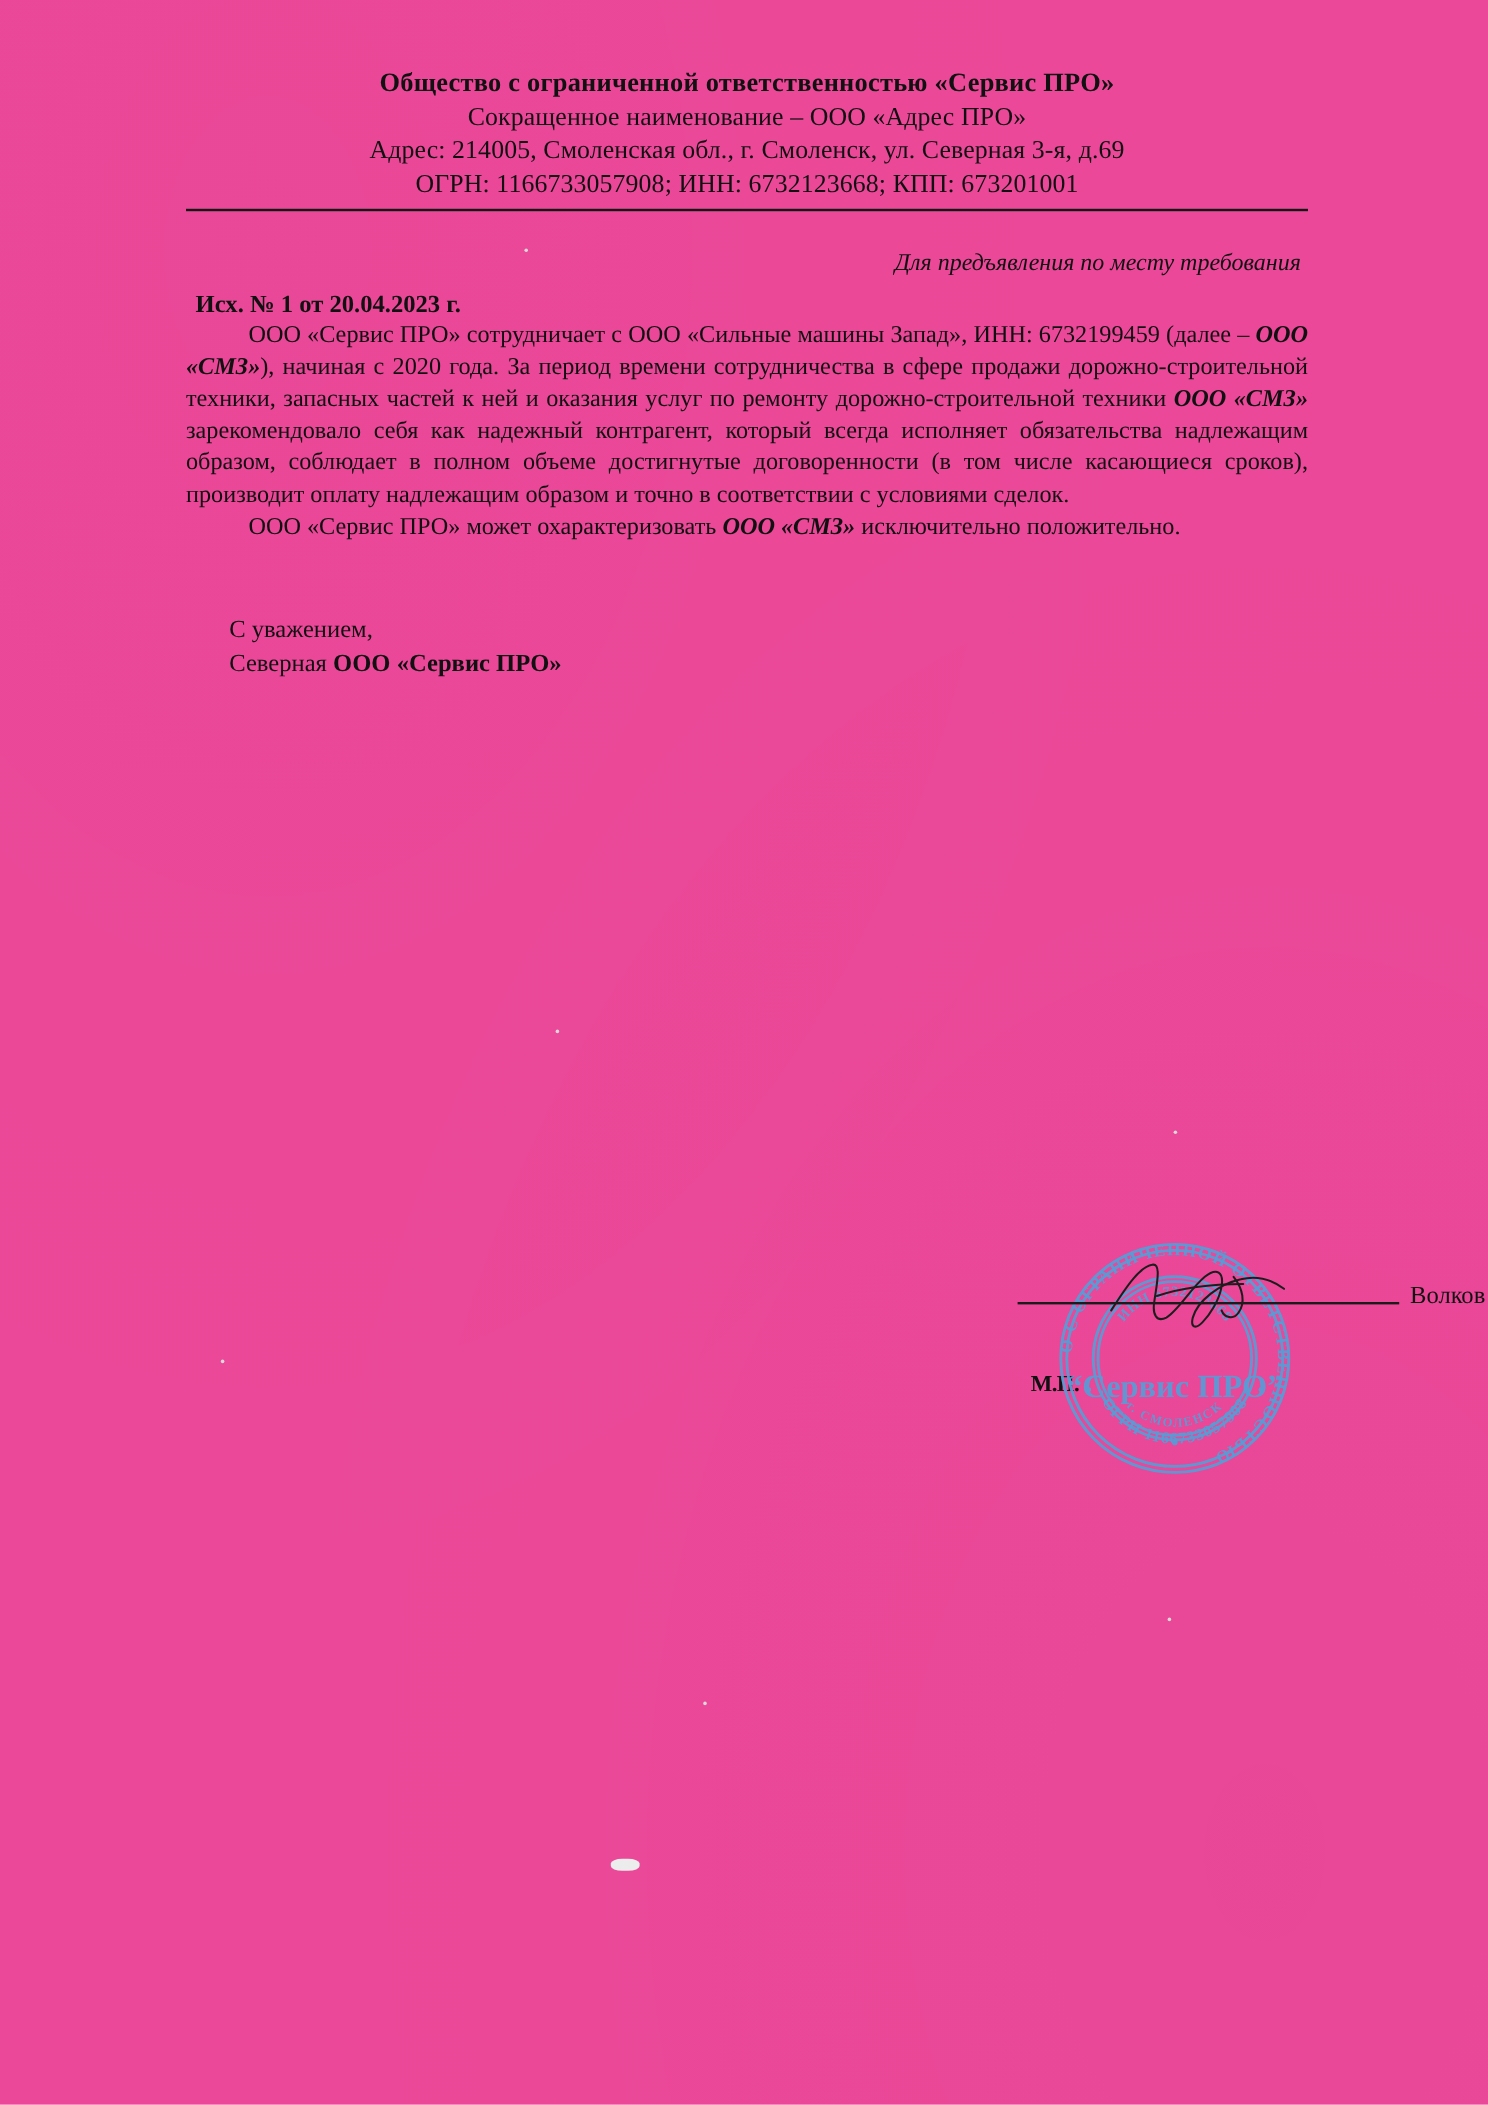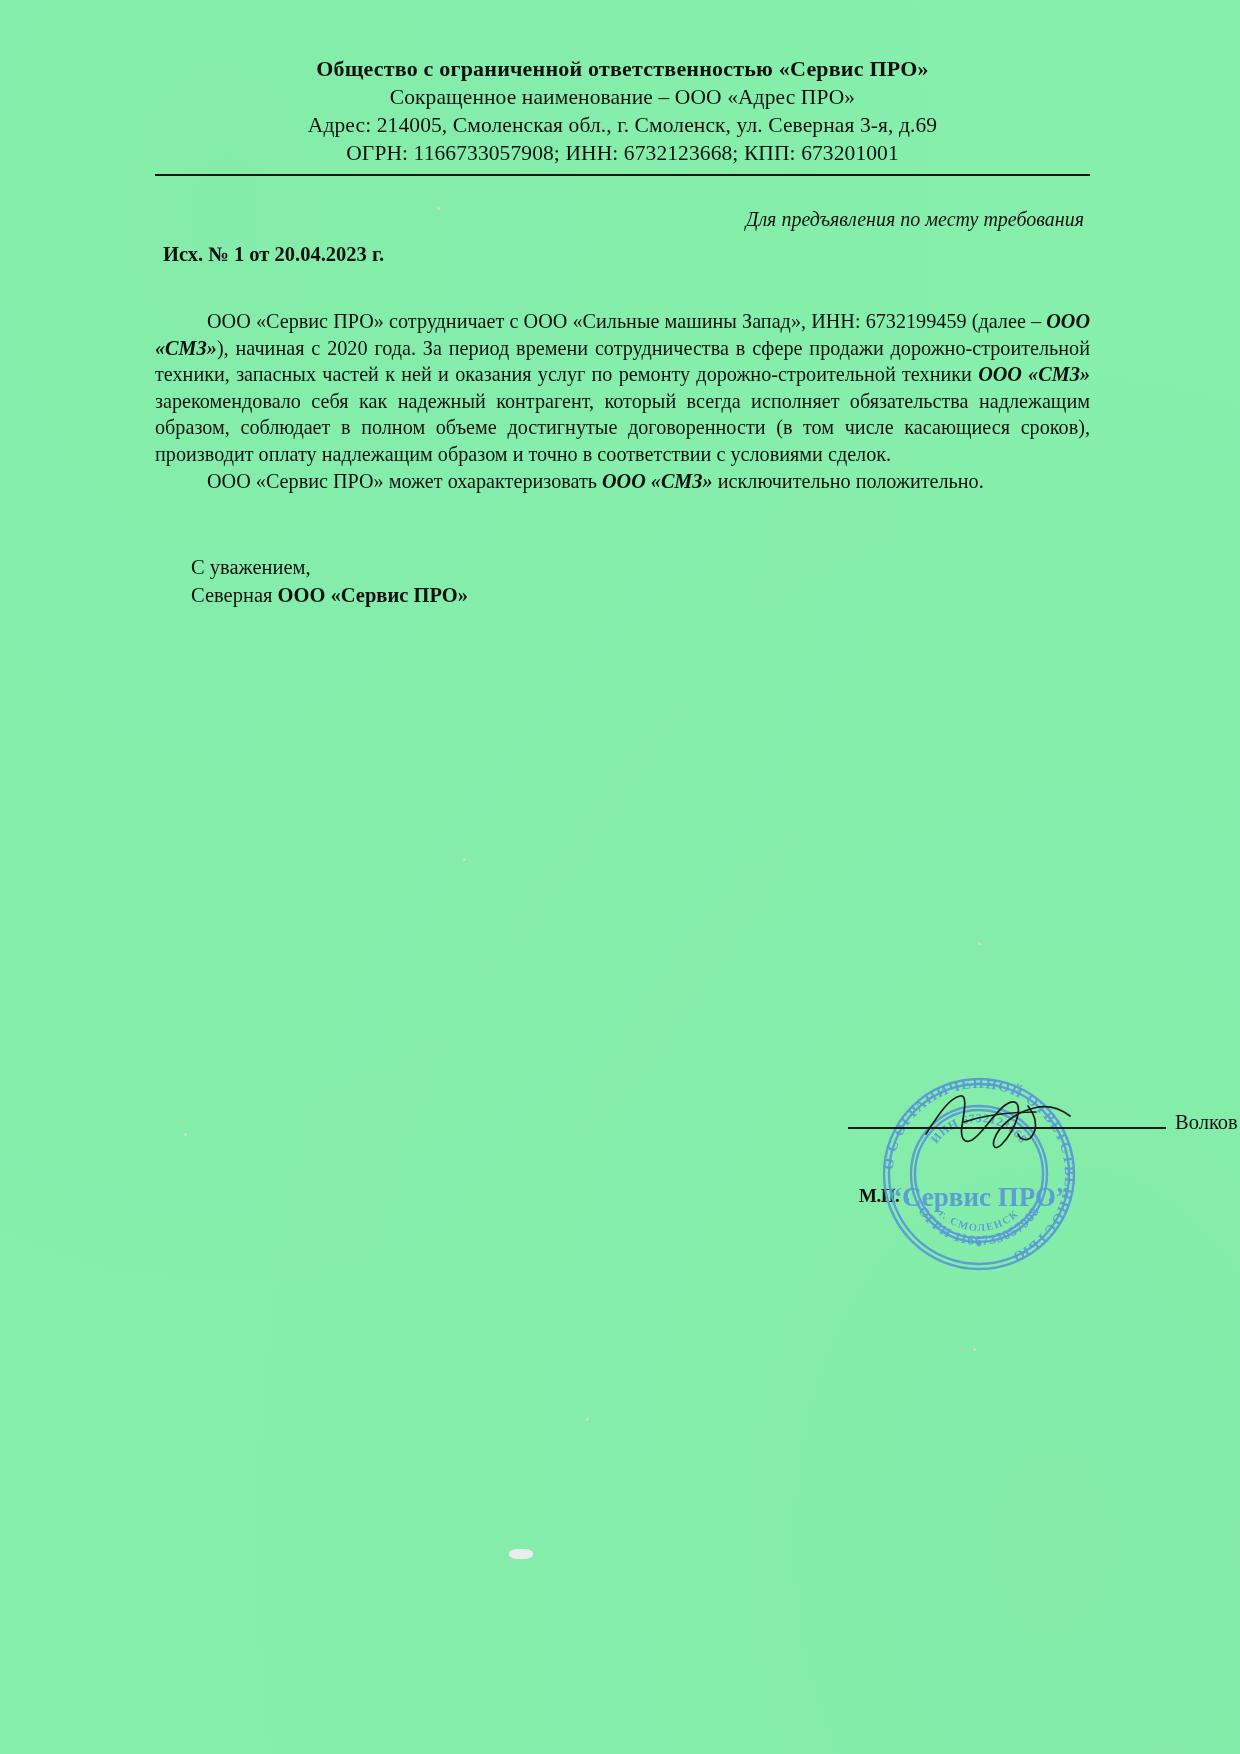--- a/index.html
+++ b/index.html
@@ -11,21 +11,21 @@
     width: 1240px;
     height: 1754px;
     position: relative;
     font-family: "Liberation Serif", "DejaVu Serif", serif;
     color: #111111;
     overflow: hidden;
   }
   .page {
     position: absolute;
     inset: 0;
-    background: #86efac;
+    background: #ec4899;
   }
   
   .scan-tint {
     position: absolute;
     inset: 0;
     background:
       radial-gradient(ellipse at 18% 12%, rgba(0,0,0,0.012), rgba(0,0,0,0) 60%),
       radial-gradient(ellipse at 85% 88%, rgba(0,0,0,0.014), rgba(0,0,0,0) 62%);
     pointer-events: none;
   }
@@ -69,21 +69,20 @@
   
   .outgoing {
     margin-top: 12px;
     font-weight: bold;
     font-size: 20.5px;
     padding-left: 8px;
   }
 
   
   .body {
-    margin-top: 42px;
     font-size: 20.2px;
     line-height: 26.5px;
     text-align: justify;
   }
   .body p {
     margin: 0;
     text-indent: 52px;
   }
   .body p + p {
     margin-top: 1px;

